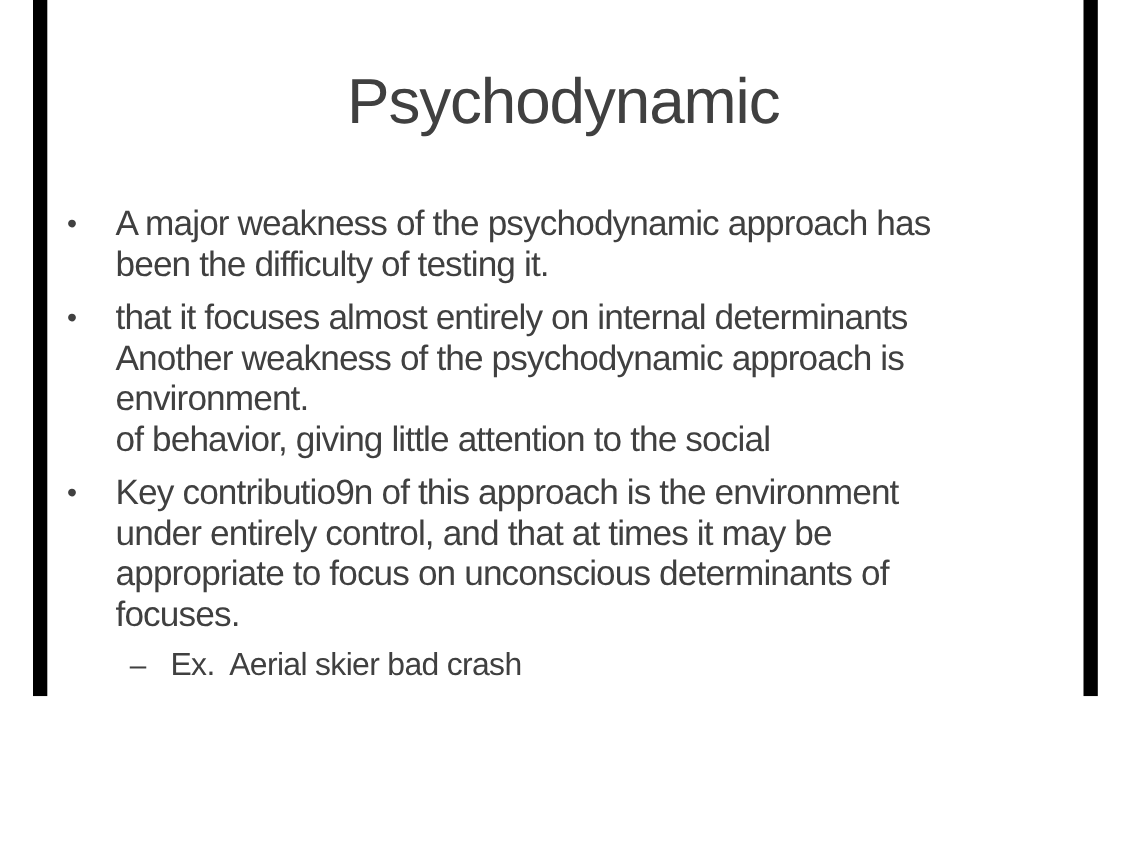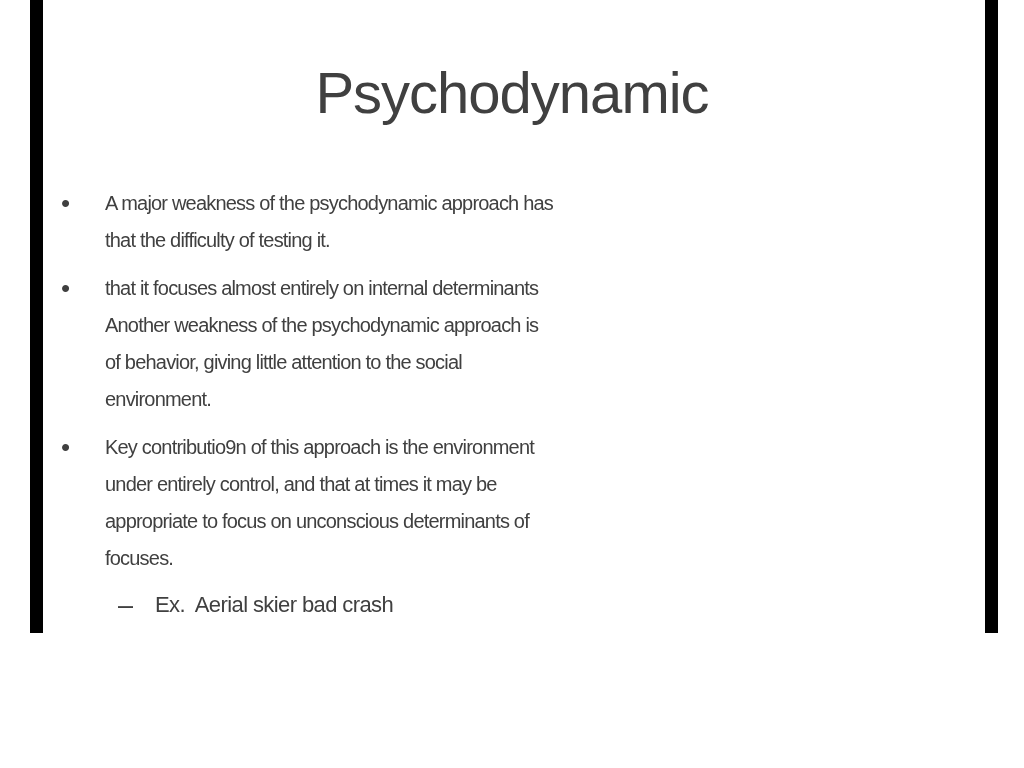--- a/index.html
+++ b/index.html
@@ -31,38 +31,38 @@
   }
   .bullet-marker {
     flex: none;
     width: 44px;
     padding-left: 3px;
     font-size: 26px;
     line-height: 37px;
   }
   .bullet-lines { min-width: 0; }
   .b-line {
-    font-size: 20px;
+    font-size: 32px;
     line-height: 37px;
     letter-spacing: -0.8px;
     white-space: pre;
   }
   .sub-bullet {
     display: flex;
     margin: 2px 0 0 58px;
   }
   .sub-marker {
     flex: none;
     width: 37px;
     padding-left: 2px;
     font-size: 27px;
     line-height: 34px;
   }
   .sub-text {
-    font-size: 22px;
+    font-size: 29px;
     line-height: 34px;
     letter-spacing: -0.6px;
     white-space: pre;
   }
   .edge { position: absolute; background: #000000; }
   .edge-left  { left: 30px;  top: 0; width: 13px; height: 768px; }
   .edge-right { left: 985px; top: 0; width: 13px; height: 768px; }
   .edge-bottom{ left: 30px;  top: 739px; width: 968px; height: 6px; }
 </style>
 </head>
@@ -75,31 +75,31 @@
   <div class="edge edge-bottom"></div>
 
   <h1 class="slide-title">Psychodynamic</h1>
 
   <div class="content">
 
     <div class="bullet">
       <div class="bullet-marker">•</div>
       <div class="bullet-lines">
         <div class="b-line">A major weakness of the psychodynamic approach has</div>
-        <div class="b-line">that the difficulty of testing it.</div>
+        <div class="b-line">been the difficulty of testing it.</div>
       </div>
     </div>
 
     <div class="bullet">
       <div class="bullet-marker">•</div>
       <div class="bullet-lines">
         <div class="b-line">that it focuses almost entirely on internal determinants</div>
         <div class="b-line">Another weakness of the psychodynamic approach is</div>
+        <div class="b-line">environment.</div>
         <div class="b-line">of behavior, giving little attention to the social</div>
-        <div class="b-line">environment.</div>
       </div>
     </div>
 
     <div class="bullet">
       <div class="bullet-marker">•</div>
       <div class="bullet-lines">
         <div class="b-line">Key contributio9n of this approach is the environment</div>
         <div class="b-line">under entirely control, and that at times it may be</div>
         <div class="b-line">appropriate to focus on unconscious determinants of</div>
         <div class="b-line">focuses.</div>

